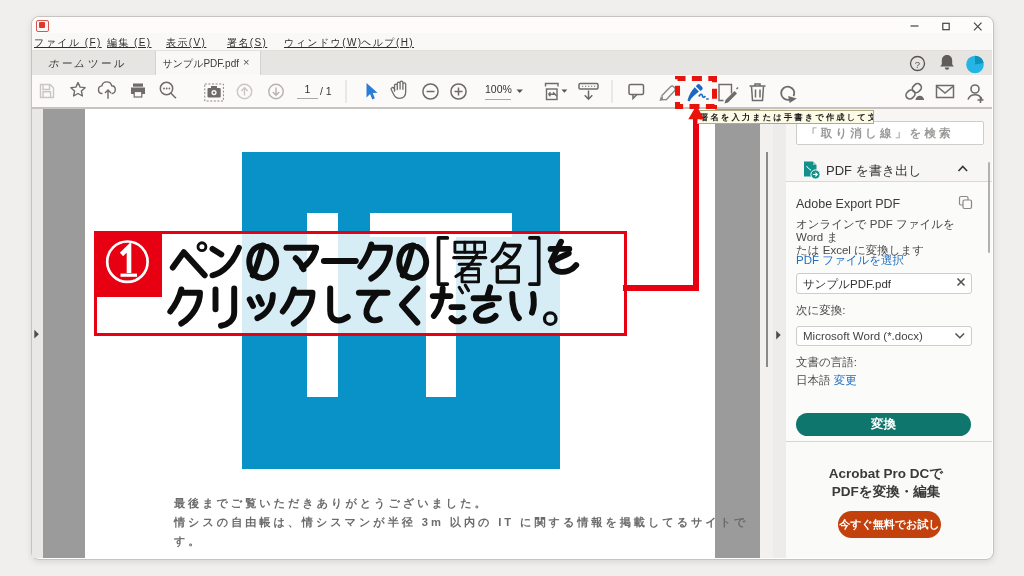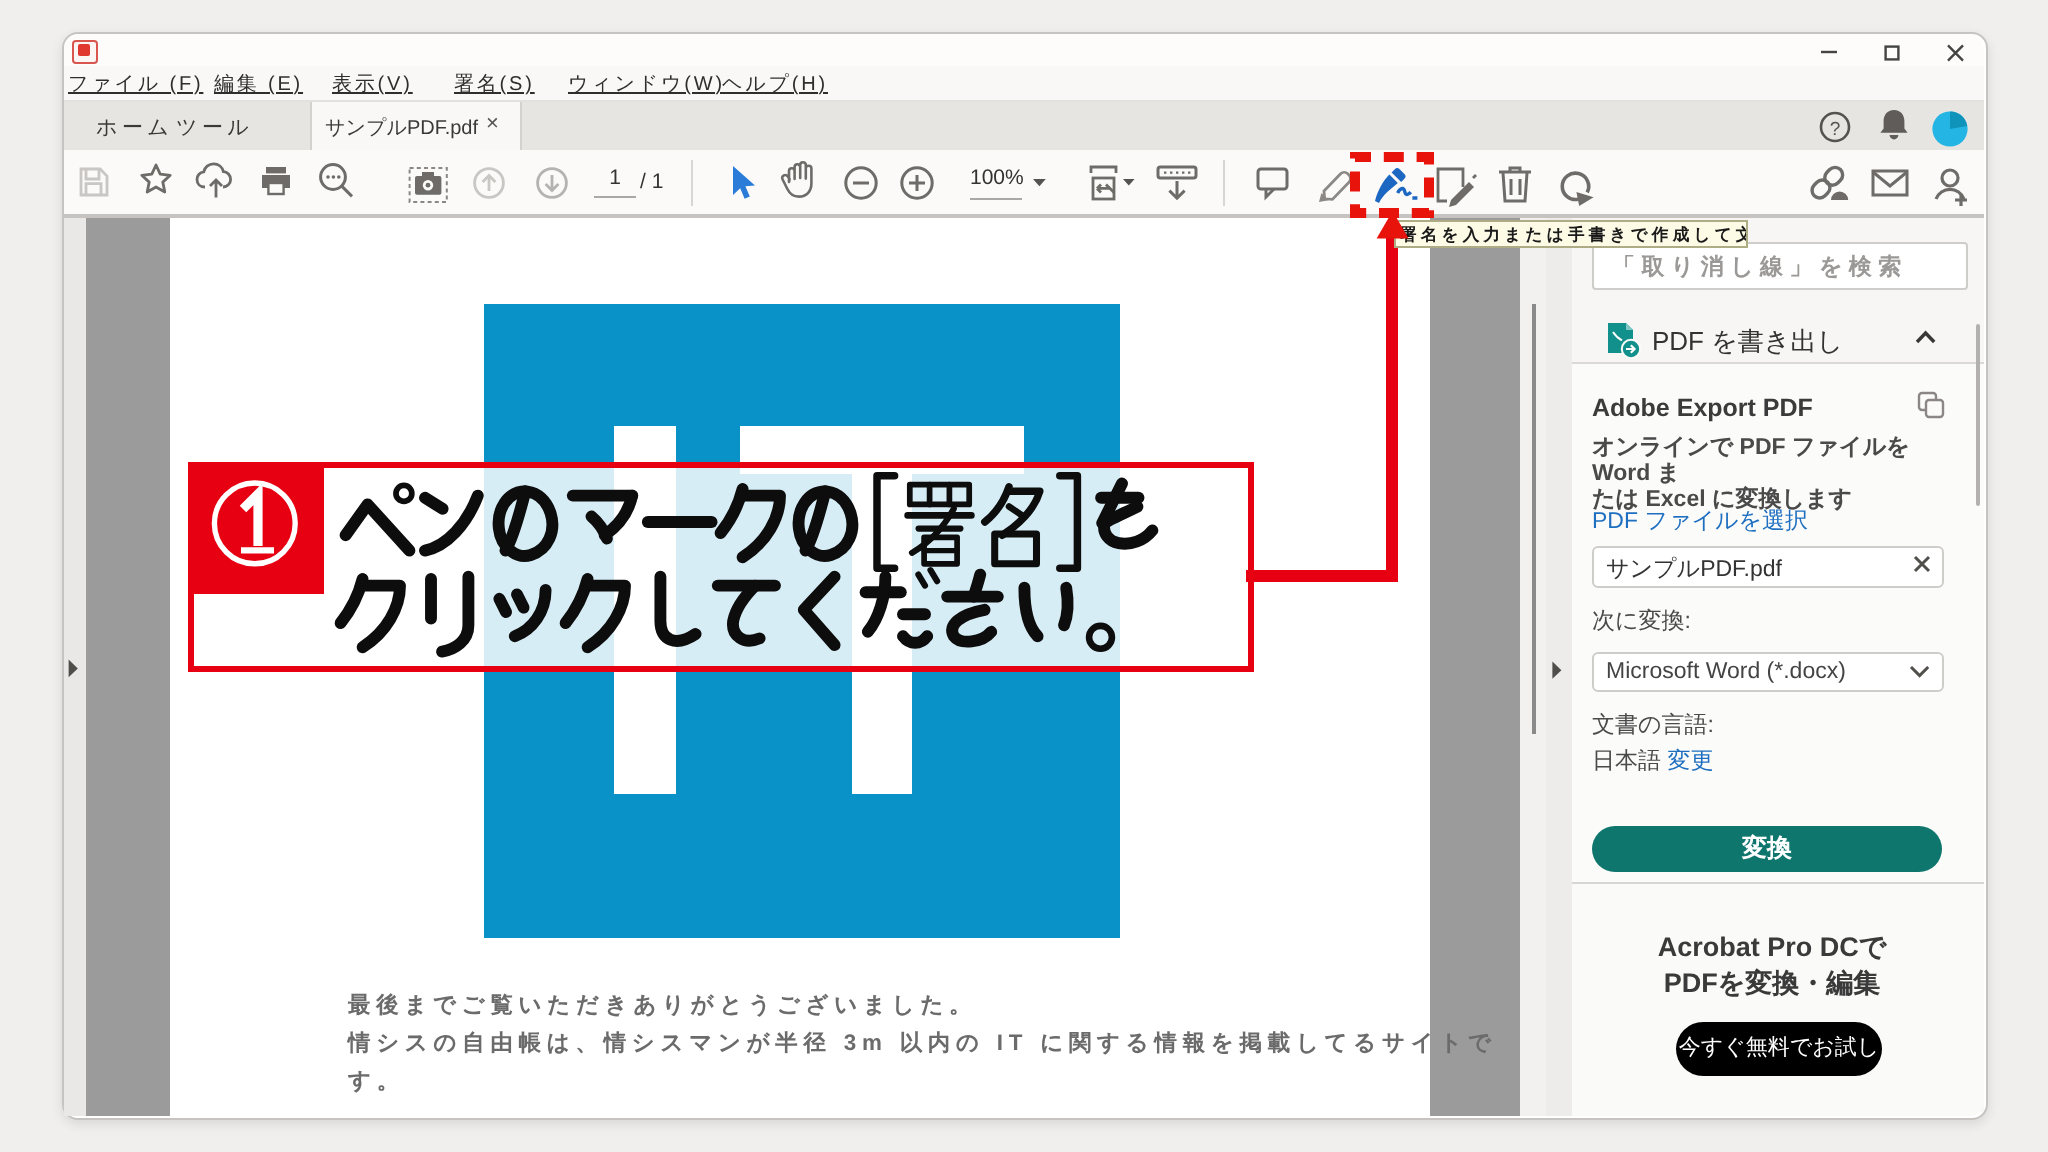--- a/index.html
+++ b/index.html
@@ -18,21 +18,21 @@
 
 <div class="abs" style="left:32px;top:33px;width:960px;height:17px;background:#f9f8f6;border-bottom:1px solid #e3e1de;"></div>
 <div class="abs menu" style="left:34px;">ファイル (F)</div>
 <div class="abs menu" style="left:107px;">編集 (E)</div>
 <div class="abs menu" style="left:166px;text-align:center;">表示(V)</div>
 <div class="abs menu" style="left:227px;">署名(S)</div>
 <div class="abs menu" style="left:284px;">ウィンドウ(W)</div>
 <div class="abs menu" style="left:361px;">ヘルプ(H)</div>
 
 <div class="abs" style="left:32px;top:51px;width:960px;height:24px;background:#e7e5e2;"></div>
-<div class="abs" style="left:48px;top:57px;font-size:10.5px;color:#3b3936;letter-spacing:2.2px;">ホーム</div>
+<div class="abs" style="left:48px;top:57px;font-size:10.5px;color:#3b3936;letter-spacing:2.2px;font-style:italic;">ホーム</div>
 <div class="abs" style="left:88px;top:57px;font-size:10.5px;color:#3b3936;letter-spacing:2.2px;">ツール</div>
 <div class="abs" style="left:154.5px;top:51px;width:104px;height:24px;background:#f9f8f7;border-left:1px solid #d4d2cf;border-right:1px solid #d4d2cf;"></div>
 <div class="abs" style="left:162.5px;top:57px;font-size:10px;color:#3b3936;white-space:nowrap;">サンプルPDF.pdf</div>
 <div class="abs" style="left:243px;top:55.5px;font-size:11px;color:#555;">×</div>
 
 <div class="abs" style="left:32px;top:75px;width:960px;height:32px;background:#fbfaf8;border-bottom:2px solid #c6c3c0;"></div>
 
 <div class="abs" style="left:297px;top:83px;width:21px;height:15px;border-bottom:1px solid #aaa8a5;font-size:10.5px;color:#333;text-align:center;">1</div>
 <div class="abs" style="left:320px;top:85px;font-size:10.5px;color:#333;">/ 1</div>
 <div class="abs" style="left:485px;top:83px;width:26px;height:16px;border-bottom:1px solid #aaa8a5;font-size:10.5px;color:#333;text-align:center;">100%</div>
@@ -49,34 +49,34 @@
 
 <div class="abs" style="left:786px;top:109px;width:206px;height:447px;background:#f7f6f5;"></div>
 <div class="abs" style="left:786px;top:181px;width:206px;height:260px;background:#fbfbfa;border-top:1px solid #dbd9d7;"></div>
 <div class="abs" style="left:786px;top:441px;width:206px;height:116px;background:#fafaf9;border-top:1px solid #d8d6d4;border-radius:0 0 7px 0;"></div>
 
 <div class="abs" style="left:796px;top:121px;width:186px;height:22px;background:#fff;border:1px solid #cfcdca;border-radius:2px;"></div>
 <div class="abs" style="left:806px;top:126px;font-size:11.5px;color:#9b9997;letter-spacing:3.2px;font-weight:bold;">「取り消し線」を検索</div>
 
 <div class="abs" style="left:826px;top:162px;font-size:13px;color:#323232;">PDF を書き出し</div>
 
-<div class="abs" style="left:796px;top:197px;font-size:12.5px;font-weight:bold;color:#3b3b3b;">Adobe Export PDF</div>
-<div class="abs" style="left:796px;top:218px;width:184px;font-size:11.5px;line-height:13px;color:#4a4a4a;font-weight:bold;">オンラインで PDF ファイルを Word ま<br>たは Excel に変換します</div>
+<div class="abs" style="left:796px;top:197px;font-size:12.5px;font-weight:normal;color:#3b3b3b;">Adobe Export PDF</div>
+<div class="abs" style="left:796px;top:218px;width:184px;font-size:11.5px;line-height:13px;color:#4a4a4a;">オンラインで PDF ファイルを Word ま<br>たは Excel に変換します</div>
 <div class="abs" style="left:796px;top:253px;font-size:11.5px;color:#1f6fc0;">PDF ファイルを選択</div>
 <div class="abs" style="left:796px;top:273px;width:174px;height:19px;background:#fff;border:1px solid #cfcdca;border-radius:3px;"></div>
 <div class="abs" style="left:803px;top:277px;font-size:11.5px;color:#333;">サンプルPDF.pdf</div>
 <div class="abs" style="left:796px;top:303px;font-size:11.5px;color:#4a4a4a;">次に変換:</div>
 <div class="abs" style="left:796px;top:326px;width:174px;height:18px;background:#fff;border:1px solid #cfcdca;border-radius:3px;"></div>
 <div class="abs" style="left:803px;top:330px;font-size:11.5px;color:#444;">Microsoft Word (*.docx)</div>
 <div class="abs" style="left:796px;top:355px;font-size:11.5px;color:#4a4a4a;">文書の言語:</div>
 <div class="abs" style="left:796px;top:373px;font-size:11.5px;color:#4a4a4a;">日本語 <span style="color:#1f6fc0;">変更</span></div>
 <div class="abs" style="left:796px;top:413px;width:175px;height:23px;background:#0f766e;border-radius:12px;color:#fff;font-size:12.5px;text-align:center;line-height:23px;font-weight:bold;">変換</div>
 
 <div class="abs" style="left:786px;top:465px;width:200px;text-align:center;font-size:13.5px;font-weight:bold;color:#3a3a3a;line-height:17.5px;">Acrobat Pro DCで<br>PDFを変換・編集</div>
-<div class="abs" style="left:838px;top:511px;width:103px;height:27px;background:#000000;border-radius:14px;color:#fff;font-size:11px;text-align:center;line-height:27px;font-weight:normal;">今すぐ無料でお試し</div>
+<div class="abs" style="left:838px;top:511px;width:103px;height:27px;background:#c2410c;border-radius:14px;color:#fff;font-size:11px;text-align:center;line-height:27px;font-weight:bold;">今すぐ無料でお試し</div>
 
 <div class="abs" style="left:987.5px;top:162px;width:2.5px;height:91px;background:#b3b1af;border-radius:2px;"></div>
 
 <div class="abs" style="left:242px;top:152px;width:318px;height:317px;background:#0992c8;"></div>
 <div class="abs" style="left:307px;top:213px;width:31px;height:184px;background:#fff;"></div>
 <div class="abs" style="left:370px;top:213px;width:142px;height:24px;background:#fff;"></div>
 <div class="abs" style="left:426px;top:237px;width:30px;height:160px;background:#fff;"></div>
 
 <div class="abs" style="left:174px;top:494px;font-size:11.2px;line-height:18.8px;color:#6b6b6b;white-space:nowrap;letter-spacing:2.9px;font-weight:bold;">最後までご覧いただきありがとうございました。<br>情シスの自由帳は、情シスマンが半径 3m 以内の IT に関する情報を掲載してるサイトで<br>す。</div>
 

